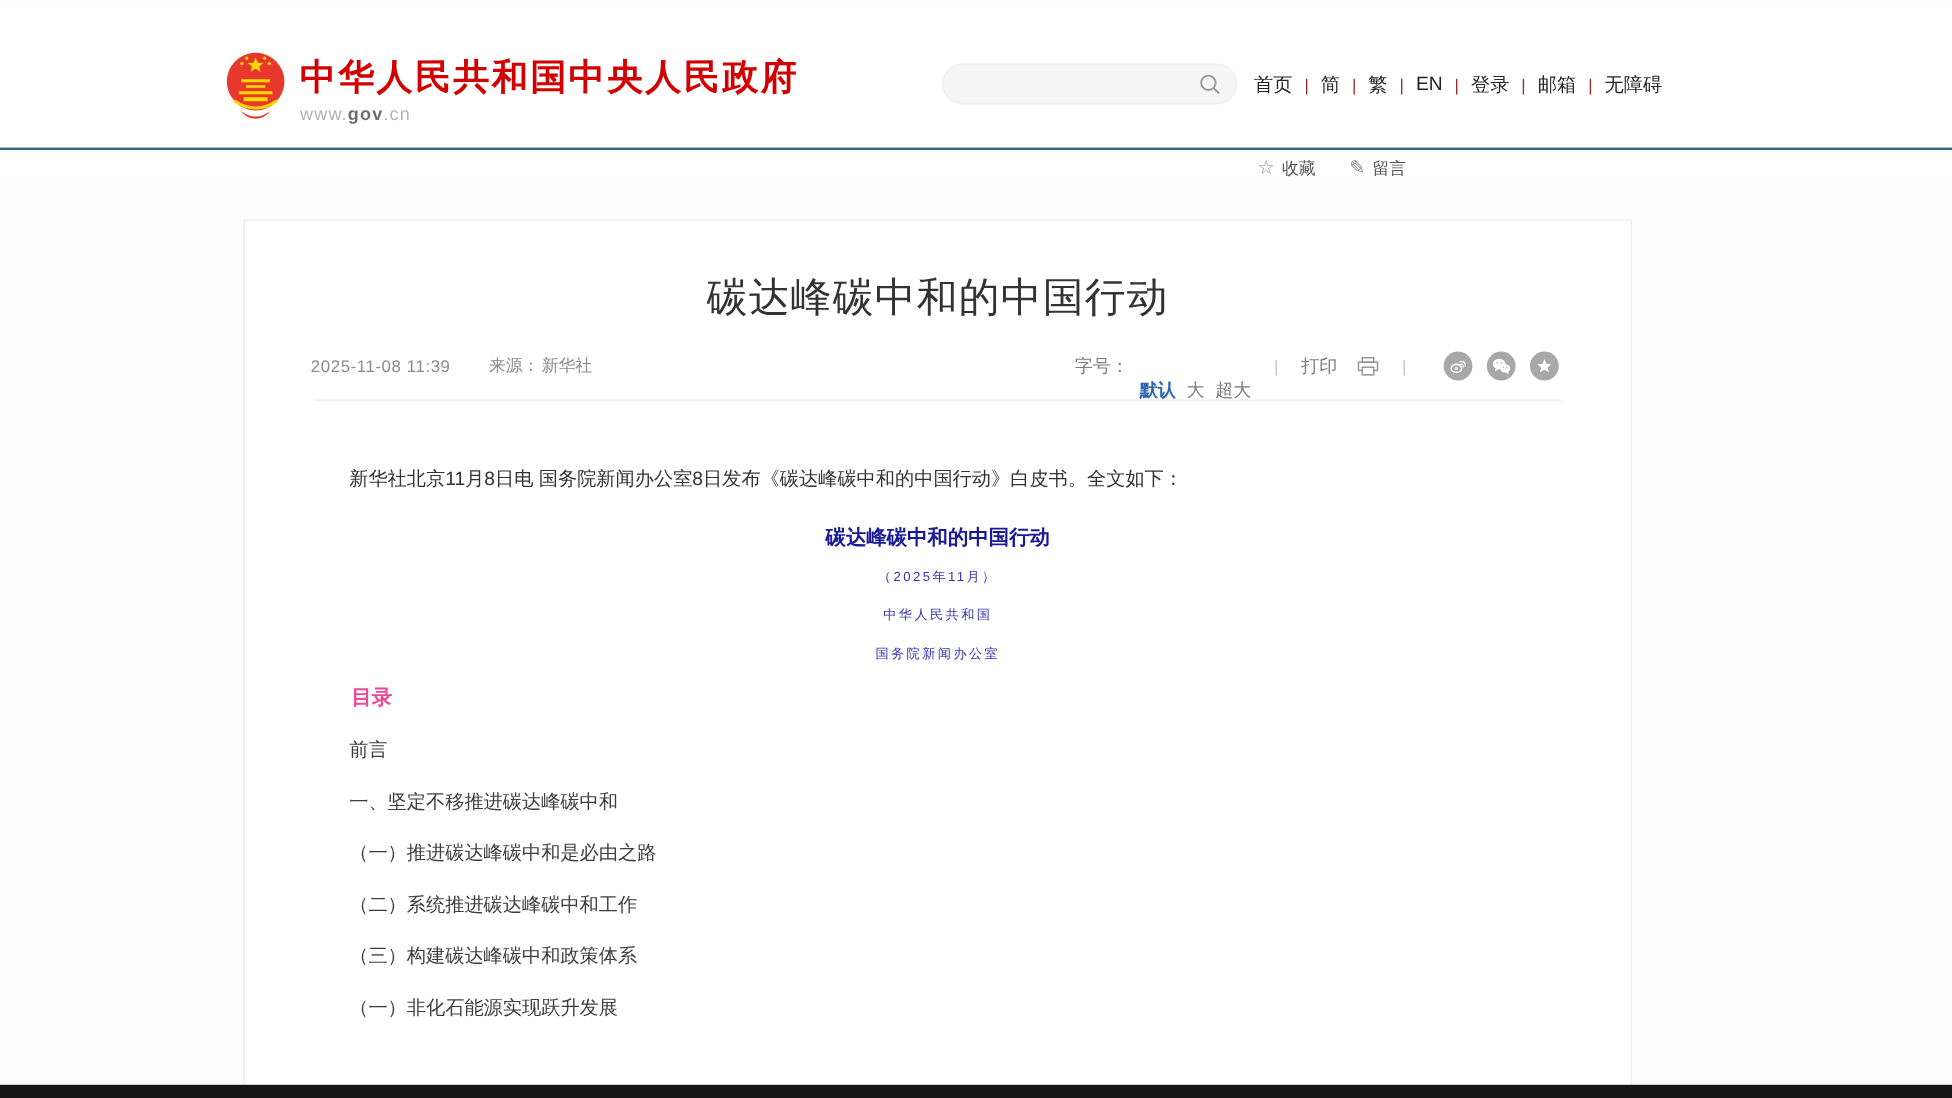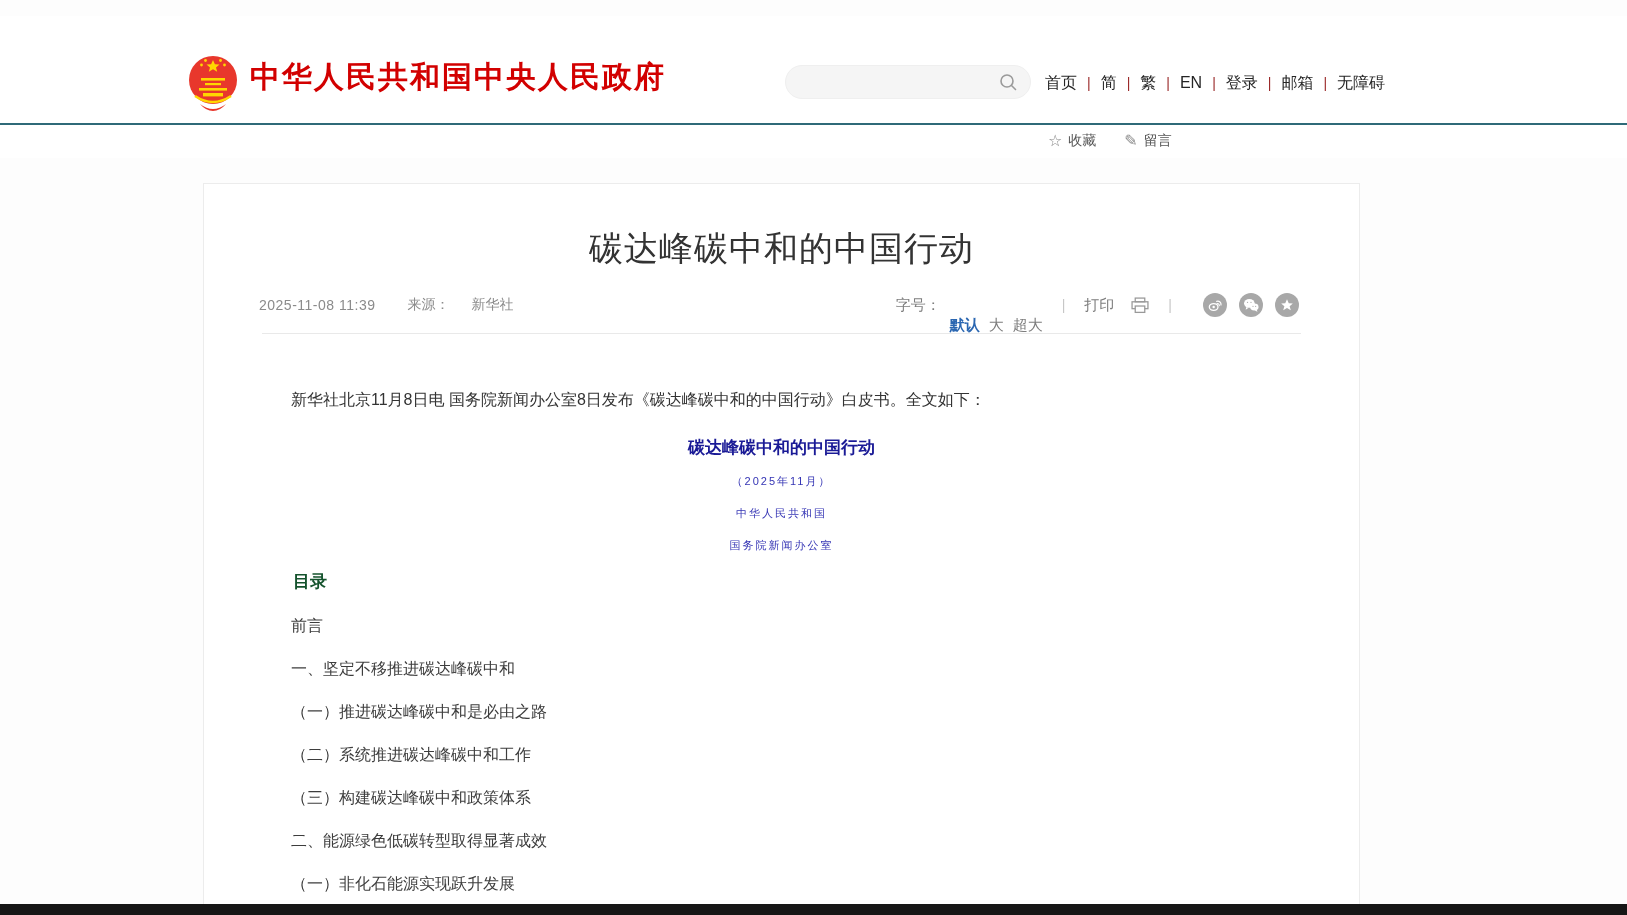--- a/index.html
+++ b/index.html
@@ -2,21 +2,21 @@
 <html><head>
 <meta charset="utf-8">
 <style>
   * { box-sizing: border-box; }
   html,body { margin:0; padding:0; background:#fff; }
   .page {
     position:relative; width:1627px; height:915px; overflow:hidden;
     background:#fdfdfd; font-family:"Liberation Sans","DejaVu Sans",sans-serif;
   }
   
-  .site-header { position:absolute; top:16px; left:0; width:100%; height:142px; background:#fff; }
+  .site-header { position:absolute; top:4px; left:0; width:100%; height:142px; background:#fff; }
   .logo-group { position:absolute; left:188px; top:38px; display:flex; align-items:flex-start; }
   .emblem { width:50px; height:58px; margin-right:12px; }
   .site-title { font-size:30px; font-weight:bold; color:#d20000; letter-spacing:2px; line-height:34px; margin-top:6px; }
   .site-url { font-size:15px; color:#b3b3b3; margin-top:5px; letter-spacing:1px; }
   .site-url .mid { color:#6e6e6e; font-weight:bold; }
   .search-box {
     position:absolute; left:785px; top:49px; width:246px; height:34px;
     background:#f5f5f5; border:1px solid #efefef; border-radius:17px;
     display:flex; align-items:center;
   }
@@ -38,39 +38,39 @@
   .article-card h1 {
     margin:44px 0 0; text-align:center; font-size:34px; font-weight:400;
     color:#333; line-height:40px; letter-spacing:1px;
   }
   .meta-row {
     display:flex; justify-content:space-between; align-items:center;
     margin-top:24px; padding:0 60px 0 55px; height:26px;
   }
   .meta-left { font-size:14px; color:#8b8b8b; display:flex; align-items:center; }
   .meta-date { letter-spacing:0.5px; margin-right:32px; }
-  .meta-src-label { margin-right:22px; }
+  .meta-src-label { margin-right:2px; }
   .meta-right { display:flex; align-items:center; font-size:15px; color:#7d7d7d; }
   .fs-option { margin-left:9px; cursor:pointer; color:#7d7d7d;margin-top:41px; }
   .fs-option.active { color:#2a66b1; font-weight:bold; }
   .vsep { color:#c7c7c7; margin:0 19px; font-size:14px; }
   .print-btn { display:flex; align-items:center; gap:17px; cursor:pointer; color:#7d7d7d; }
   .share-icon {
     width:24px; height:24px; border-radius:50%; background:#a8a8a8;
     display:flex; align-items:center; justify-content:center; margin-left:12px; cursor:pointer;
   }
   .meta-divider { border:none; border-top:1px solid #e9e9e9; margin:15px 58px 0; }
   
   .article-body { padding:0 55px; font-size:16px; color:#333; }
   .article-body p { margin:0; }
   .lead { text-indent:2em; margin-top:54px !important; line-height:24px; }
   .doc-title { text-align:center; margin-top:24px !important; font-size:17px; font-weight:bold; color:#1a1a96; line-height:24px; }
   .doc-sub { text-align:center; margin-top:11px !important; font-size:11px; color:#3434b4; line-height:21px;
              font-family:Liberation Sans, sans-serif; letter-spacing:2px; }
-  .toc-heading { margin-top:14px !important; font-size:17px; font-weight:bold; color:#14532d; text-indent:2em; line-height:24px; }
+  .toc-heading { margin-top:14px !important; font-size:17px; font-weight:bold; color:#ec4899; text-indent:2em; line-height:24px; }
   .toc-item { margin-top:21px !important; text-indent:2em; color:#3d3d3d; line-height:22px;font-family:Liberation Serif, serif; }
   .bottom-bar { position:absolute; left:0; bottom:0; width:100%; height:11px; background:#161616; z-index:5; }
 </style>
 </head>
 <body>
 
 <div class="page">
 
   <header class="site-header">
     <div class="logo-group">
@@ -83,20 +83,21 @@
         <circle cx="36.5" cy="11" r="1.4" fill="#ffd700"></circle>
         <rect x="13" y="24" width="24" height="2.6" fill="#ffd700"></rect>
         <rect x="17" y="29" width="16" height="2.2" fill="#ffd700"></rect>
         <rect x="11" y="34" width="28" height="2.6" fill="#ffd700"></rect>
         <rect x="15" y="39" width="20" height="3.4" fill="#ffd700"></rect>
         <path d="M7 42 Q25 54 43 42" stroke="#ffd700" stroke-width="2.4" fill="none"></path>
         <path d="M12 50 Q25 60 38 50 Q32 57 25 57 Q18 57 12 50 Z" fill="#e8372c"></path>
       </svg>
       <div>
         <div class="site-title">中华人民共和国中央人民政府</div>
+        <div class="site-url"><span>www.</span><span class="mid">gov</span><span>.cn</span></div>
       </div>
     </div>
 
     <div class="search-box">
       <input type="text" value="" style="">
       <span class="search-icon">
         <svg width="18" height="18" viewBox="0 0 18 18">
             <circle cx="8" cy="8" r="6" fill="none" stroke="#9a9a9a" stroke-width="1.6"></circle>
             <line x1="12.5" y1="12.5" x2="16.5" y2="16.5" stroke="#9a9a9a" stroke-width="1.6" stroke-linecap="round"></line>
           </svg>
@@ -192,19 +193,18 @@
       <p class="doc-title">碳达峰碳中和的中国行动</p>
       <p class="doc-sub">（2025年11月）</p>
       <p class="doc-sub">中华人民共和国</p>
       <p class="doc-sub">国务院新闻办公室</p>
       <p class="toc-heading">目录</p>
       <p class="toc-item">前言</p>
       <p class="toc-item">一、坚定不移推进碳达峰碳中和</p>
       <p class="toc-item">（一）推进碳达峰碳中和是必由之路</p>
       <p class="toc-item">（二）系统推进碳达峰碳中和工作</p>
       <p class="toc-item">（三）构建碳达峰碳中和政策体系</p>
-      <p class="toc-item">二、能源绿色低碳转型取得显著成效</p>
       <p class="toc-item">（一）非化石能源实现跃升发展</p>
     </div>
   </main>
 
   <div class="bottom-bar"></div>
 </div>
 
 </body></html>

